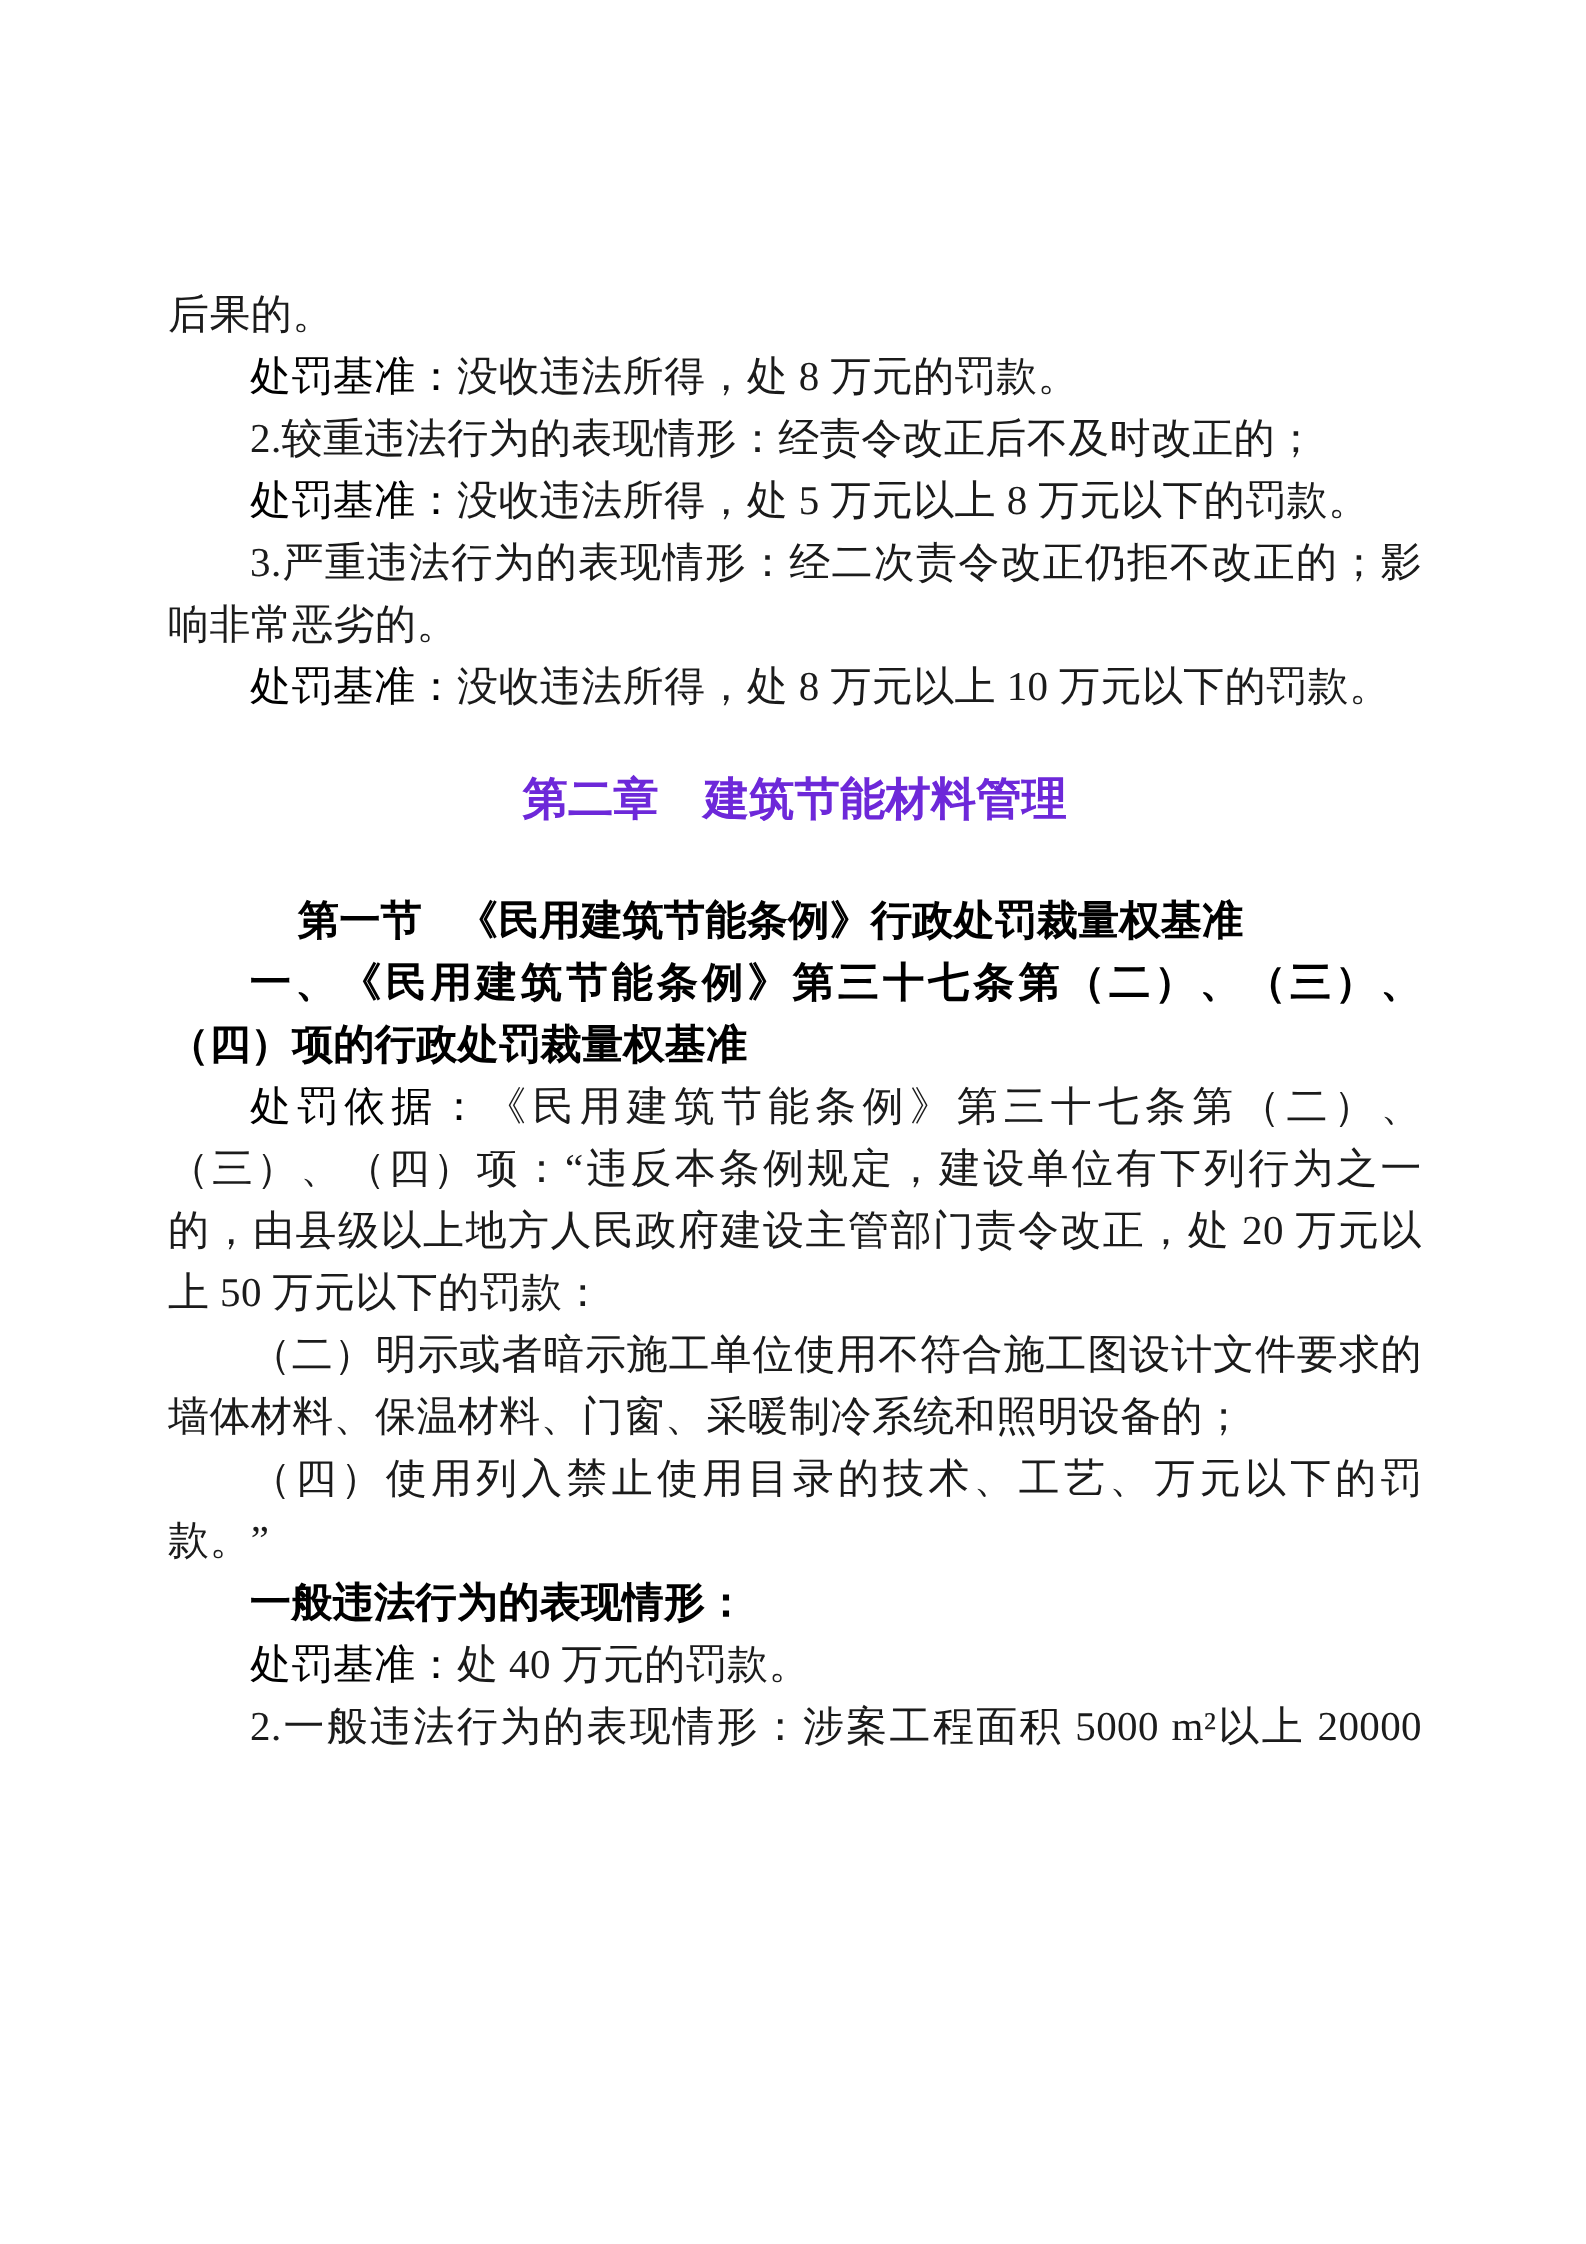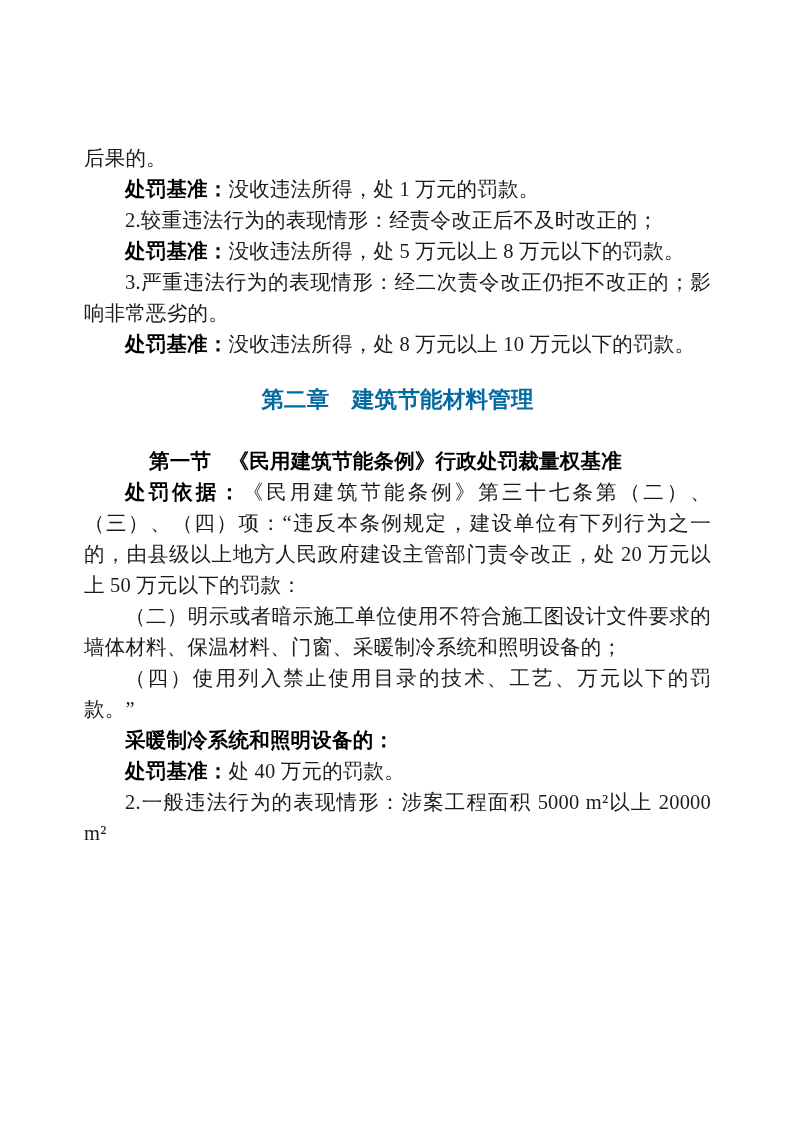--- a/index.html
+++ b/index.html
@@ -19,28 +19,28 @@
     width: 627px;
   }
   .content p {
     margin: 0;
     font-size: 20.5px;
     line-height: 31px;
     text-align: justify;
     letter-spacing: 0.2px;
   }
   .indent { text-indent: 2em; }
-  .b { font-weight: 700; color: #000; }
+  .b { font-weight: 400; color: #000; }
   p.bold-para { font-weight: 700; color: #000; }
   .chapter {
     text-align: center !important;
     text-indent: 0 !important;
     font-family: "Liberation Sans", "DejaVu Sans", sans-serif;
     font-weight: 700;
-    color: #0369a1;
+    color: #6d28d9;
     font-size: 22.5px !important;
     line-height: 36px !important;
     margin: 22px 0 28px 0 !important;
   }
   .chapter-num { margin-right: 1em; }
   .section-num { margin-right: 0.85em; margin-left: 24px; }
   .page-num {
     position: absolute;
     left: 0;
     top: 1037px;
@@ -52,43 +52,44 @@
   }
 </style>
 </head>
 <body>
 
 <div class="page">
   <div class="content">
 
     <p><span>后果的。</span></p>
 
-    <p class="indent"><span class="b">处罚基准：</span><span>没收违法所得，处 1 万元的罚款。</span></p>
+    <p class="indent"><span class="b">处罚基准：</span><span>没收违法所得，处 8 万元的罚款。</span></p>
 
     <p class="indent"><span>2.较重违法行为的表现情形：经责令改正后不及时改正的；</span></p>
 
     <p class="indent"><span class="b">处罚基准：</span><span>没收违法所得，处 5 万元以上 8 万元以下的罚款。</span></p>
 
     <p class="indent"><span>3.严重违法行为的表现情形：经二次责令改正仍拒不改正的；影响非常恶劣的。</span></p>
 
     <p class="indent"><span class="b">处罚基准：</span><span>没收违法所得，处 8 万元以上 10 万元以下的罚款。</span></p>
 
     <p class="chapter"><span class="chapter-num">第二章</span><span>建筑节能材料管理</span></p>
 
     <p class="indent bold-para"><span class="section-num">第一节</span><span>《民用建筑节能条例》行政处罚裁量权基准</span></p>
 
+    <p class="indent bold-para"><span>一、《民用建筑节能条例》第三十七条第（二）、（三）、（四）项的行政处罚裁量权基准</span></p>
 
     <p class="indent"><span class="b">处罚依据：</span><span>《民用建筑节能条例》第三十七条第（二）、（三）、（四）项：“违反本条例规定，建设单位有下列行为之一的，由县级以上地方人民政府建设主管部门责令改正，处 20 万元以上 50 万元以下的罚款：</span></p>
 
     <p class="indent"><span>（二）明示或者暗示施工单位使用不符合施工图设计文件要求的墙体材料、保温材料、门窗、采暖制冷系统和照明设备的；</span></p>
 
 
     <p class="indent"><span>（四）使用列入禁止使用目录的技术、工艺、万元以下的罚款。”</span></p>
 
-    <p class="indent bold-para"><span>采暖制冷系统和照明设备的：</span></p>
+    <p class="indent bold-para"><span>一般违法行为的表现情形：</span></p>
 
 
     <p class="indent"><span class="b">处罚基准：</span><span>处 40 万元的罚款。</span></p>
 
     <p class="indent"><span>2.一般违法行为的表现情形：涉案工程面积 5000 m²以上 20000 m²</span></p>
 
   </div>
 
   <div class="page-num">5</div>
 </div>

